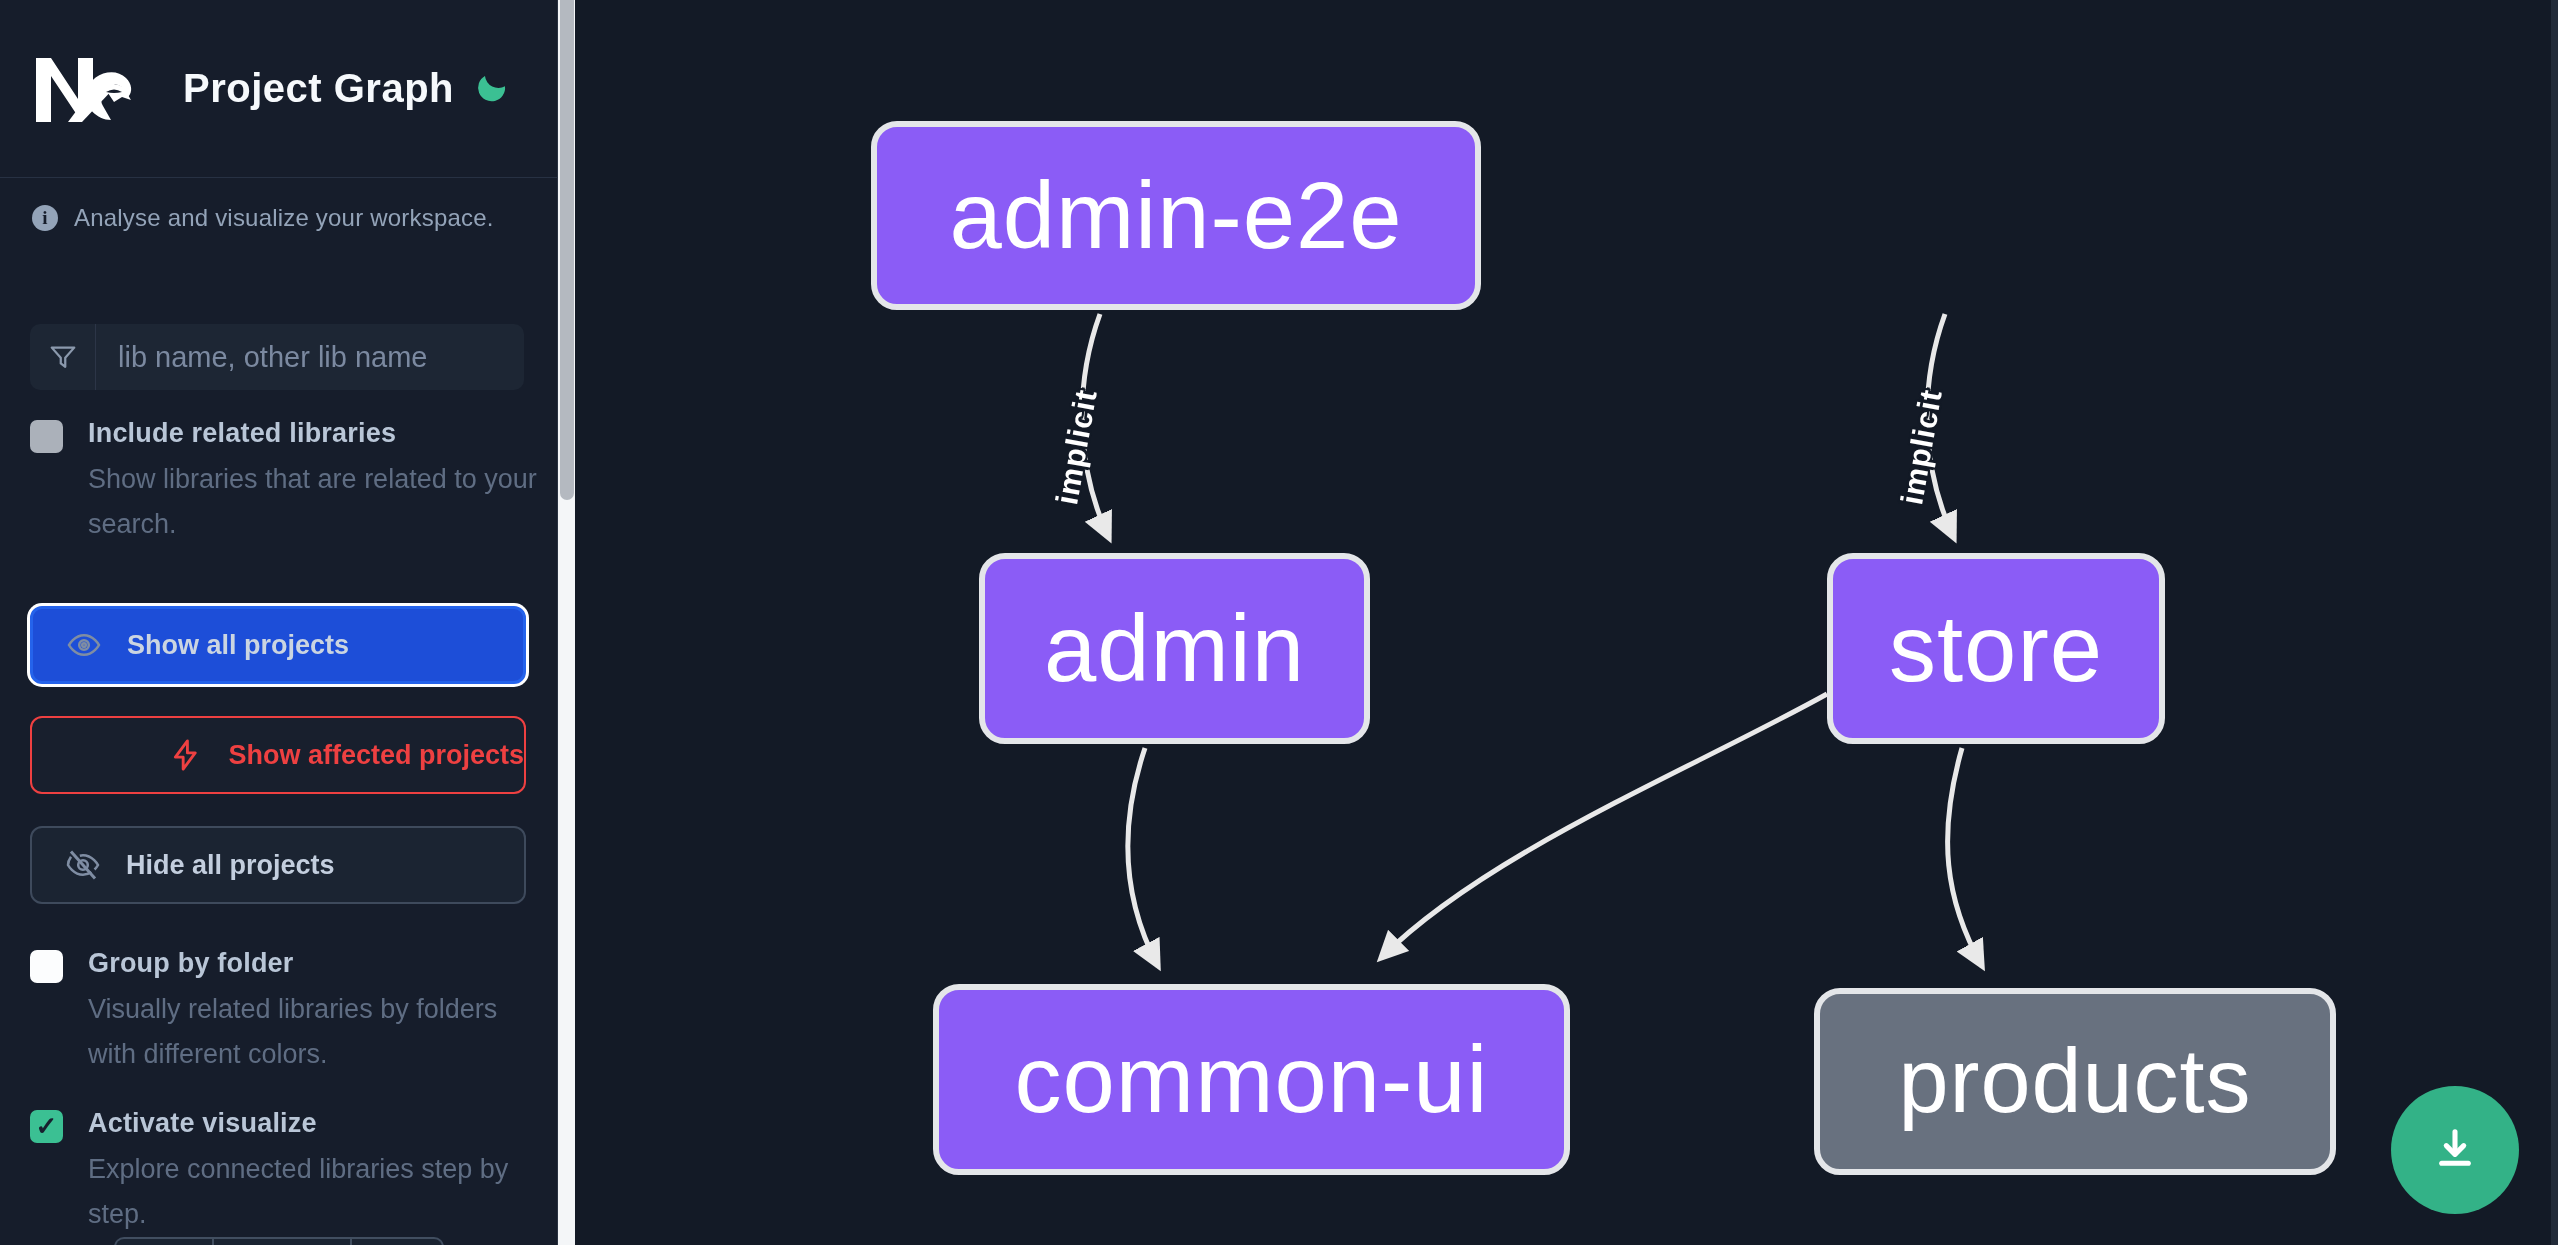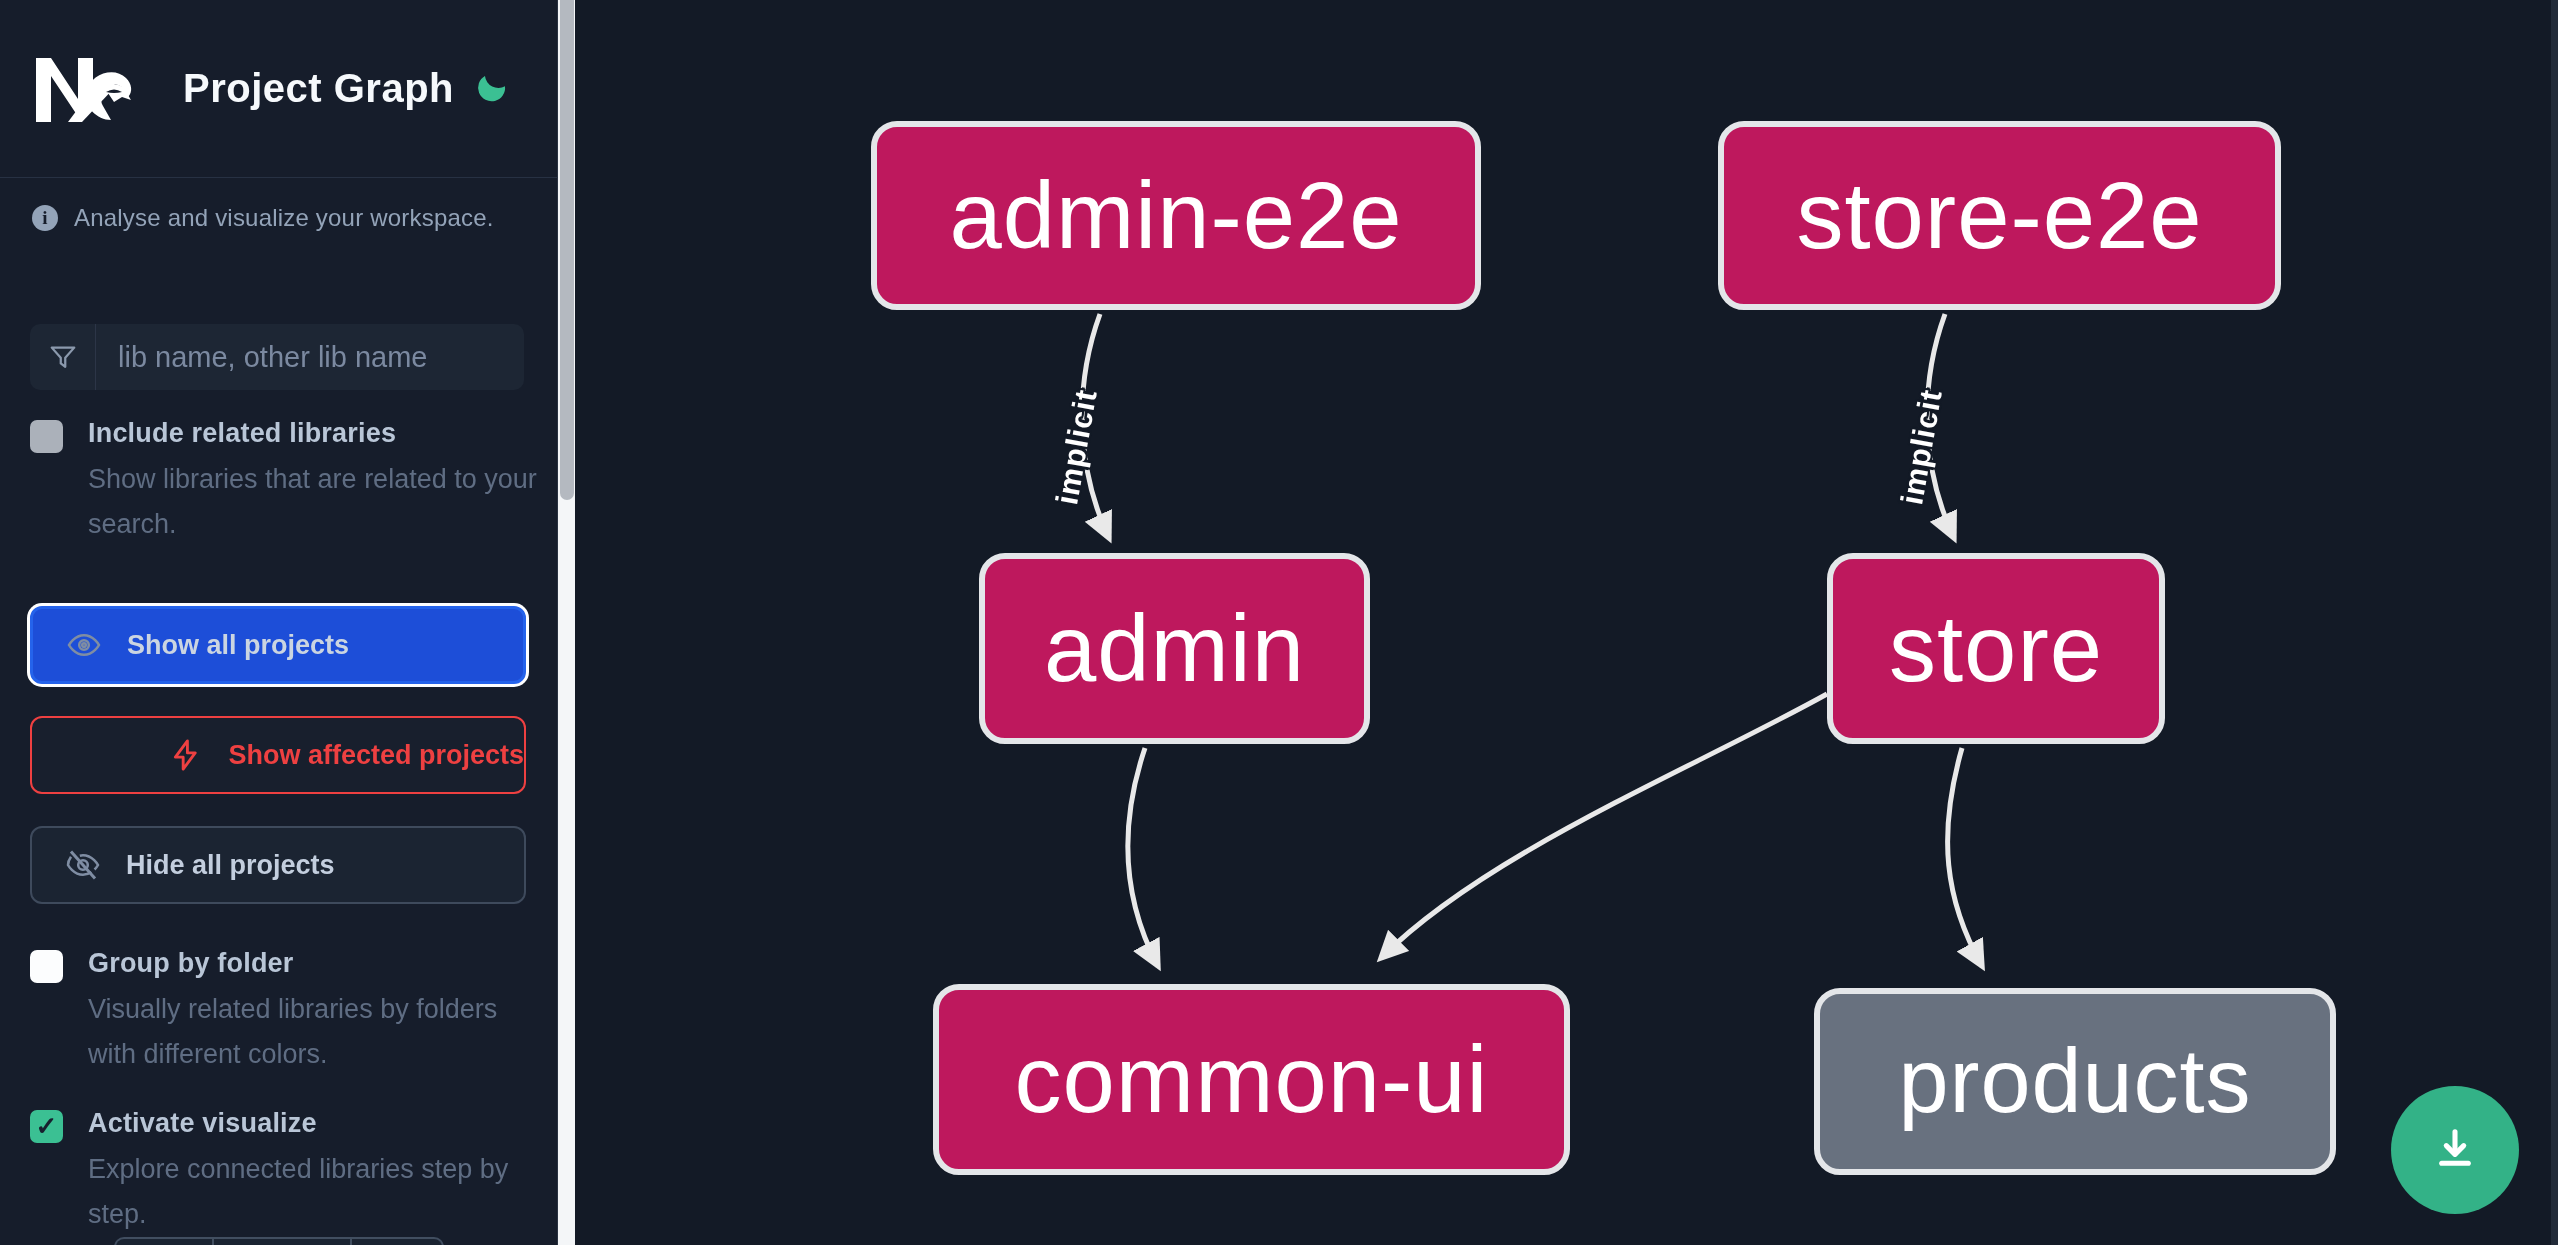--- a/index.html
+++ b/index.html
@@ -68,21 +68,21 @@
   .v-thumb { position:absolute; left:2px; top:0; width:14px; height:500px;
              background:#b4b9c0; border-radius:0 0 7px 7px; cursor:pointer; }
 
   
   .canvas { position:absolute; left:575px; top:0; width:1983px; height:1245px;
             background:#131a26; overflow:hidden; }
   .edge-layer { position:absolute; left:0; top:0; }
   .node { position:absolute; display:flex; align-items:center; justify-content:center;
           border:6px solid #e4e6e9; border-radius:26px; color:#ffffff; font-size:94px;
           letter-spacing:1px; cursor:pointer; white-space:nowrap; }
-  .node-pink { background:#be185d; }
+  .node-pink { background:#8b5cf6; }
   .node-gray { background:#68717f; }
   .n-admin-e2e { left:296px; top:121px; width:610px; height:189px; }
   .n-store-e2e { left:1143px; top:121px; width:563px; height:189px; }
   .n-admin     { left:404px; top:553px; width:391px; height:191px; }
   .n-store     { left:1252px; top:553px; width:338px; height:191px; }
   .n-common-ui { left:358px; top:984px; width:637px; height:191px; }
   .n-products  { left:1239px; top:988px; width:522px; height:187px; font-size:90px; }
 
   .edge-label { position:absolute; color:#ffffff; font-size:31px; font-weight:700;
                 letter-spacing:1px;
@@ -210,21 +210,20 @@
         <path d="M570 748 C543 828 548 900 583 966" marker-end="url(#arrow)"></path>
         <path d="M1252 694 C1115 770 912 852 806 958" marker-end="url(#arrow)"></path>
         <path d="M1387 748 C1362 836 1370 900 1407 966" marker-end="url(#arrow)"></path>
       </g>
     </svg>
 
     <span class="edge-label lbl-1">implicit</span>
     <span class="edge-label lbl-2">implicit</span>
 
     <div class="node node-pink n-admin-e2e">admin-e2e</div>
-    <div class="node node-pink n-store-e2e">store-e2e</div>
     <div class="node node-pink n-admin">admin</div>
     <div class="node node-pink n-store">store</div>
     <div class="node node-pink n-common-ui">common-ui</div>
     <div class="node node-gray n-products">products</div>
 
     <button class="fab" aria-label="download graph image">
       <svg width="58" height="58" viewBox="0 0 24 24" fill="none" stroke="#ffffff" stroke-width="2.1" stroke-linecap="round" stroke-linejoin="round">
         <path d="M12 4.5 V13.5"></path>
         <path d="M8.4 10.2 12 13.8 15.6 10.2"></path>
         <path d="M6.5 17.5 H17.5"></path>

